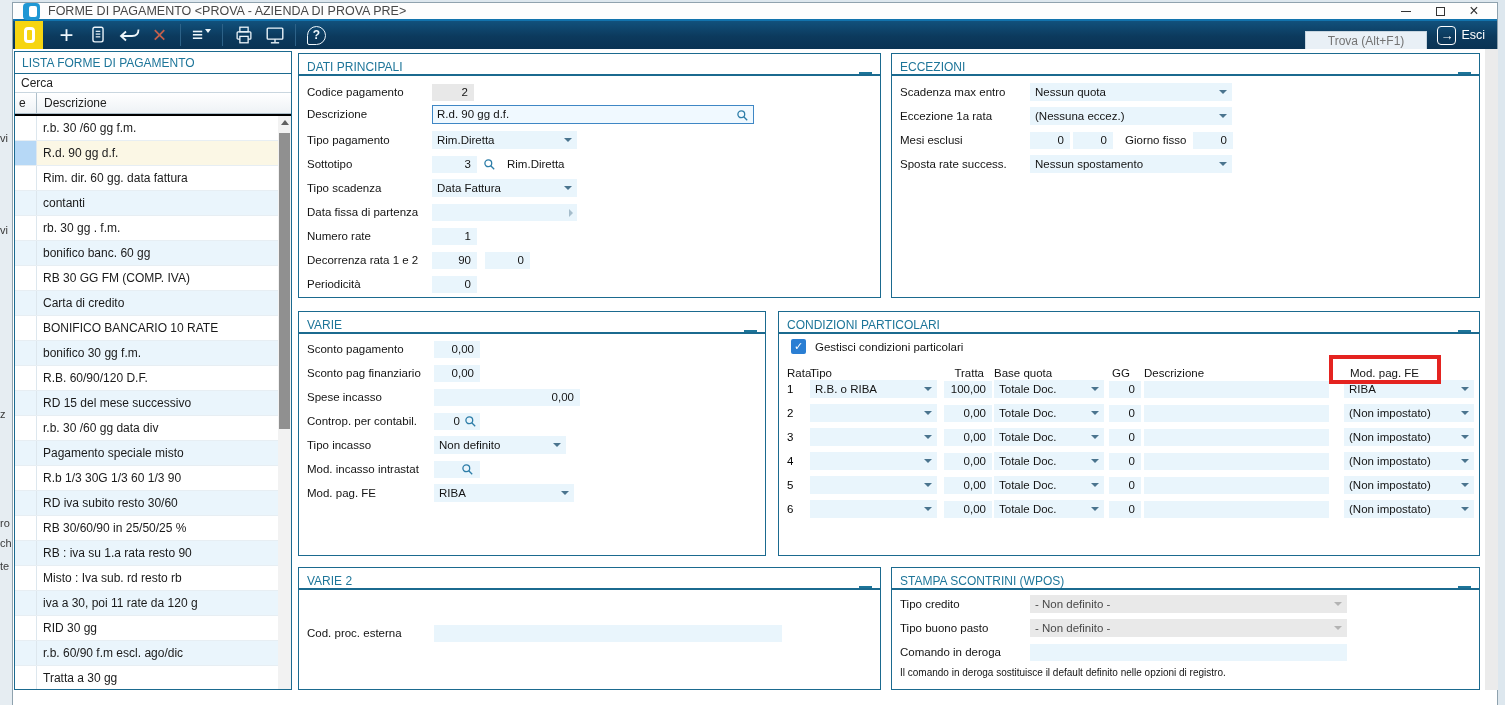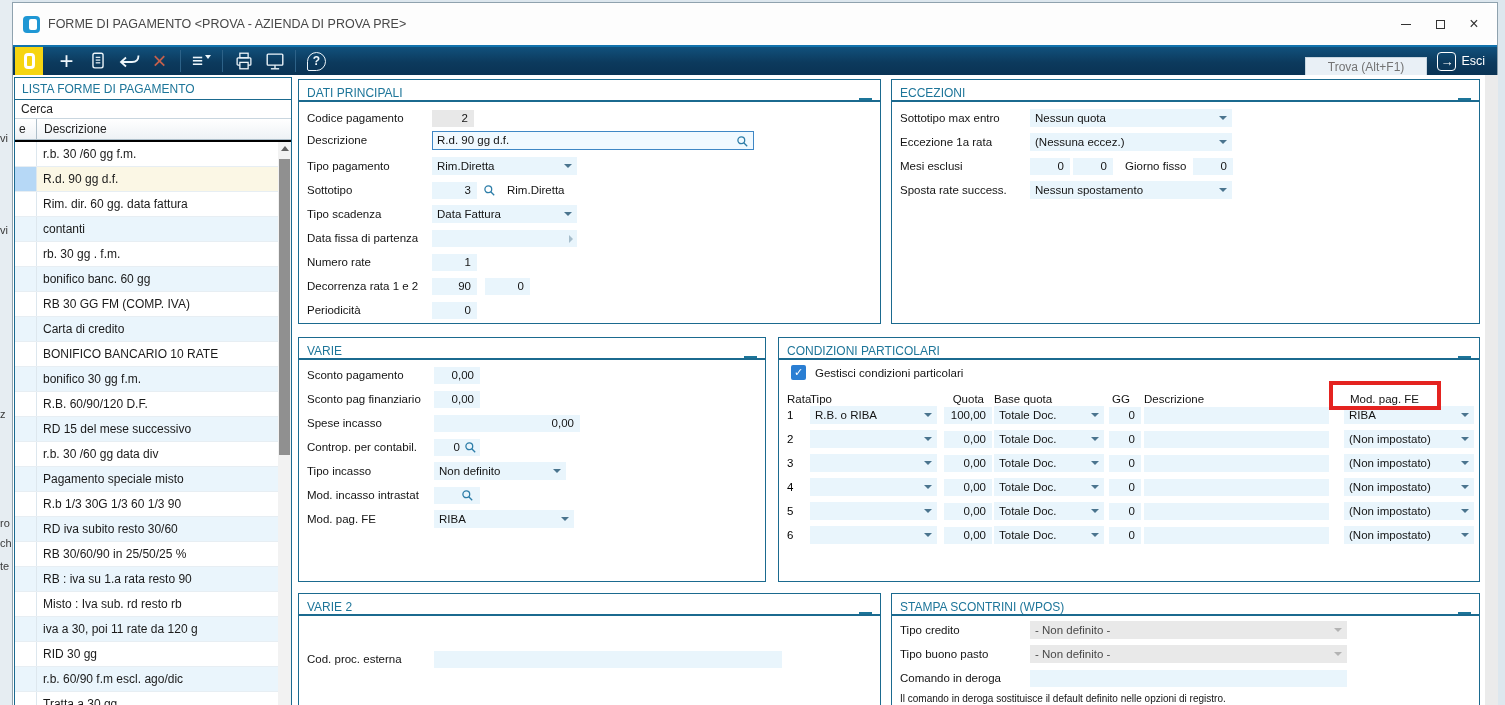--- a/index.html
+++ b/index.html
@@ -6,21 +6,21 @@
   body { font-family:"Liberation Sans", sans-serif; background:#cfd8df; }
   .screen { position:relative; width:1505px; height:705px; background:#dde7ee; overflow:hidden; }
 
   
   .edge-strip { position:absolute; left:0; top:0; width:12px; height:705px; background:#e6edf2; overflow:hidden; }
   .frag { position:absolute; left:0; font-size:11px; color:#3a3a3a; white-space:nowrap; }
 
   .win { position:absolute; left:12px; top:2px; width:1486px; height:703px; background:#fff; border:1px solid #8fa2ae; border-bottom:none; }
 
   
-  .titlebar { height:42px; background:#fdfdfd; display:flex; align-items:center; padding:0 6px;border-radius:14px; }
+  .titlebar { height:16px; background:#fdfdfd; display:flex; align-items:center; padding:0 6px;border-radius:14px; }
   .app-icon { width:17px; height:17px; background:#1f97d4; border-radius:4px; margin:0 8px 0 4px; position:relative; }
   .app-icon-inner { position:absolute; left:6px; top:3px; width:8px; height:11px; background:#fff; border-radius:2px; }
   .title { font-size:12.5px; color:#474747; }
   .wctrls { margin-left:auto; display:flex; }
   .wbtn { width:34px; height:26px; display:flex; align-items:center; justify-content:center; color:#333; }
   .min-glyph { width:10px; height:0; border-top:1px solid #333; }
   .max-glyph { width:9px; height:9px; border:1px solid #333; }
   .close-glyph { font-size:16px; line-height:1; color:#333; }
 
   
@@ -374,21 +374,21 @@
             <span class="fld num" style="width:45px">0</span>
           </div>
       </div>
 
       <div class="panel p-ecc">
         <div class="panel-header">
             <span>ECCEZIONI</span>
             <span class="dash"></span>
           </div>
         <div class="fr" style="top:29px">
-            <span class="lb">Sottotipo max entro</span>
+            <span class="lb">Scadenza max entro</span>
             <span class="dd" style="width:202px">
               <span class="ddt">Nessun quota</span>
               <span class="caret"></span>
             </span>
           </div>
         <div class="fr" style="top:53px">
             <span class="lb">Eccezione 1a rata</span>
             <span class="dd" style="width:202px">
               <span class="ddt">(Nessuna eccez.)</span>
               <span class="caret"></span>
@@ -468,21 +468,21 @@
             <span>CONDIZIONI PARTICOLARI</span>
             <span class="dash"></span>
           </div>
         <div class="cb-row">
             <span class="cb" id="cond-cb">✓</span>
             <span>Gestisci condizioni particolari</span>
           </div>
         <div class="chead" id="cond-headers">
           <span class="c-rata">Rata</span>
           <span class="c-tipo">Tipo</span>
-          <span class="c-quota h-quota">Quota</span>
+          <span class="c-quota h-quota">Tratta</span>
           <span class="c-base">Base quota</span>
           <span class="c-gg h-gg">GG</span>
           <span class="c-descr">Descrizione</span>
           <span class="c-mod h-mod">Mod. pag. FE</span>
         </div>
         <div id="cond-rows">
             <div class="crow" style="top: 68px;">
               <span class="c-rata">1</span>
               <span class="dd c-tipo">
                 <span class="ddt">R.B. o RIBA</span>

